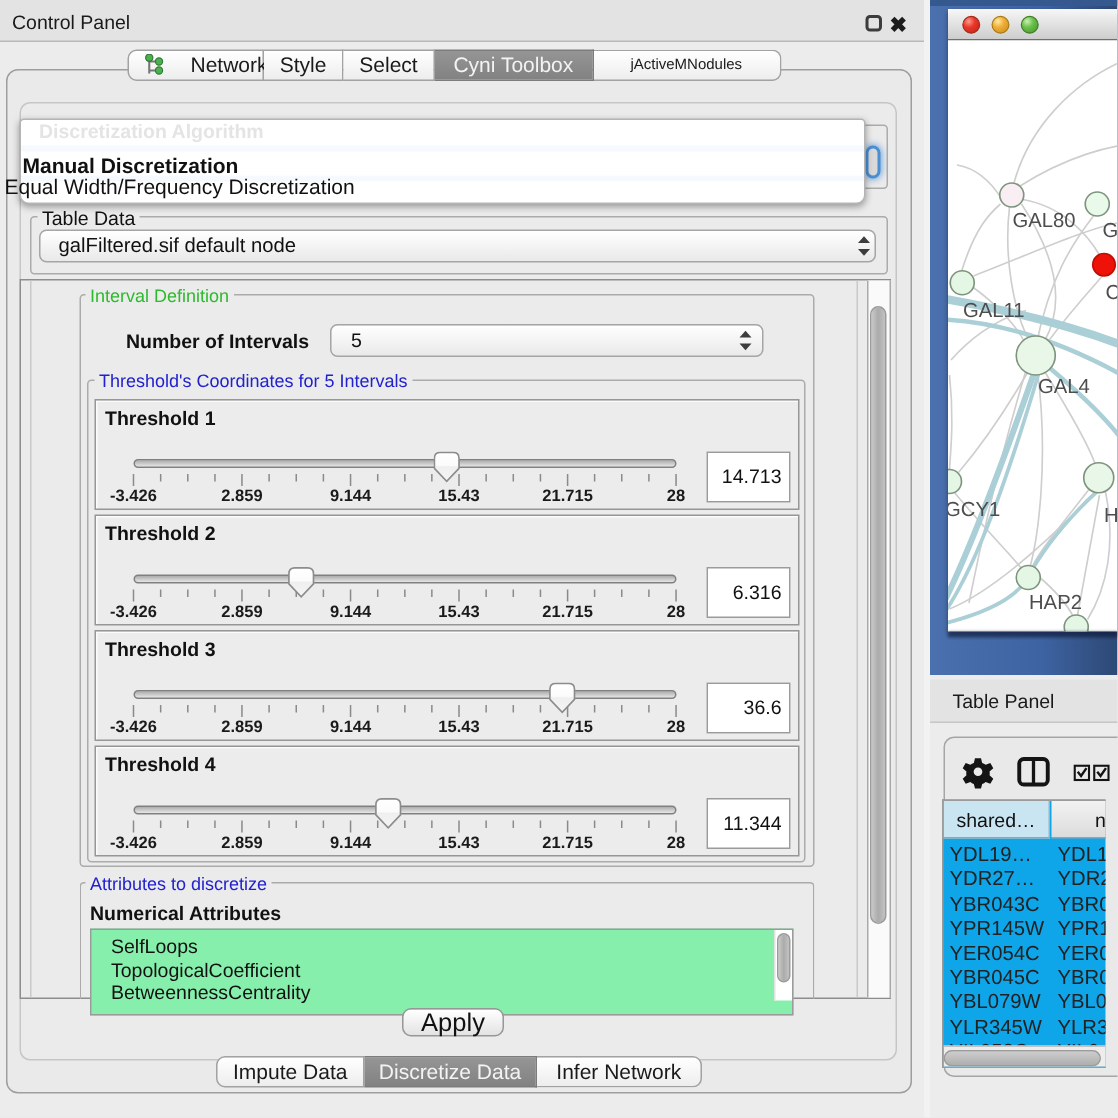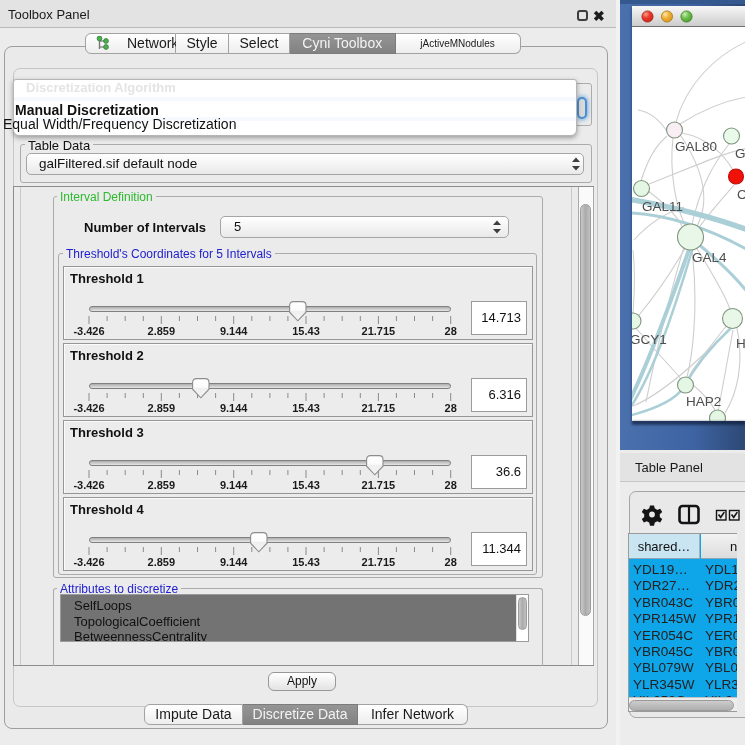--- a/index.html
+++ b/index.html
@@ -29,21 +29,21 @@
 .thr .vbox{left:407px;top:34px;width:56px;height:34px;border:1px solid #9b9b9b;background:#fff;font-size:13px;text-align:right;line-height:32px;padding-right:5px}
 .thr .lb{top:58px;width:60px;text-align:center;font-size:11px;font-weight:bold;color:#1a1a1a}
 .thr svg{position:absolute;left:0;top:0}
 
 .vtrack{background:#fafafa;border-left:1px solid #a9a9a9;border-right:1px solid #a9a9a9}
 .vthumb{background:linear-gradient(90deg,#c9c9c9,#ababab 50%,#c2c2c2);border:1px solid #9b9b9b;border-radius:6px}
 </style></head>
 <body>
 <div id="stage">
 <div class="abs" id="ltitle">
-      <div class="abs t">Toolbox Panel</div>
+      <div class="abs t">Control Panel</div>
     </div>
 <div class="abs" id="winbtn1"></div>
     <div class="abs" id="winbtn2">✖</div>
 <div class="abs" id="lbg"></div>
 <div class="abs" id="cpanel"></div>
 <div class="abs" id="ipanel"></div>
 
 <div class="abs seg first" style="left:85px;top:33px;width:91px;height:20.5px;line-height:19px;padding-left:41px;font-size:14px">Network</div>
 <svg class="abs" style="left:96px;top:36px" width="15" height="15" viewBox="0 0 15 15">
       <line x1="3.5" y1="2" x2="3.5" y2="13" stroke="#777" stroke-width="1.4"></line>
@@ -190,27 +190,27 @@
           </linearGradient>
         </defs>
       </svg>
 <div class="abs vbox">11.344</div>
 </div>
 
 <div class="abs grp" style="left:53px;top:588px;width:490px;height:78px;border-bottom:none;border-radius:3px 3px 0 0">
       <span class="gtitle" style="left:3px;color:#2121cf">Attributes to discretize</span>
     </div>
 <div class="abs" style="left:60px;top:601px;font-weight:bold">Numerical Attributes</div>
-<div class="abs" style="left:60px;top:594px;width:469px;height:48px;border:1px solid #9b9b9b;background:#737373;overflow:hidden">
+<div class="abs" style="left:60px;top:619px;width:469px;height:58px;border:1px solid #9b9b9b;background:#86efac;overflow:hidden">
  <div style="padding:3px 0 0 13px;line-height:15.5px">SelfLoops<br>TopologicalCoefficient<br>BetweennessCentrality</div>
  <div class="abs" style="left:455px;top:0;width:13px;height:47px;background:#fff;border-left:1px solid #e2e2e2"></div>
  <div class="abs vthumb" style="left:457px;top:2px;width:9px;height:33px"></div>
 </div>
 
-<div class="abs" style="left:268px;top:672px;width:68px;height:19px;border:1px solid #979797;border-radius:6px;background:linear-gradient(#ffffff,#e3e3e3);text-align:center;line-height:17px;font-size:12px">Apply</div>
+<div class="abs" style="left:268px;top:672px;width:68px;height:19px;border:1px solid #979797;border-radius:6px;background:linear-gradient(#ffffff,#e3e3e3);text-align:center;line-height:17px;font-size:17px">Apply</div>
 
 <div class="abs seg first" style="left:144px;top:704px;width:99px;height:20.5px;line-height:19px;font-size:14px">Impute Data</div>
 <div class="abs seg sel" style="left:243px;top:704px;width:115px;height:20.5px;line-height:19px;font-size:14px">Discretize Data</div>
 <div class="abs seg last" style="left:358px;top:704px;width:110px;height:20.5px;line-height:19px;font-size:14px">Infer Network</div>
 
 <div class="abs" style="left:0px;top:731px;width:616px;height:14px;background:#ececec"></div>
 
 <div class="abs" style="left:616px;top:0;width:4px;height:745px;background:#f2f2f2"></div>
 <div class="abs" style="left:620px;top:0;width:125px;height:450px;background:linear-gradient(90deg,#4a70ad,#3e63a2 60%,#2e4a78 97%)"></div>
 <div class="abs" style="left:620px;top:0;width:125px;height:4px;background:#35598f"></div>

